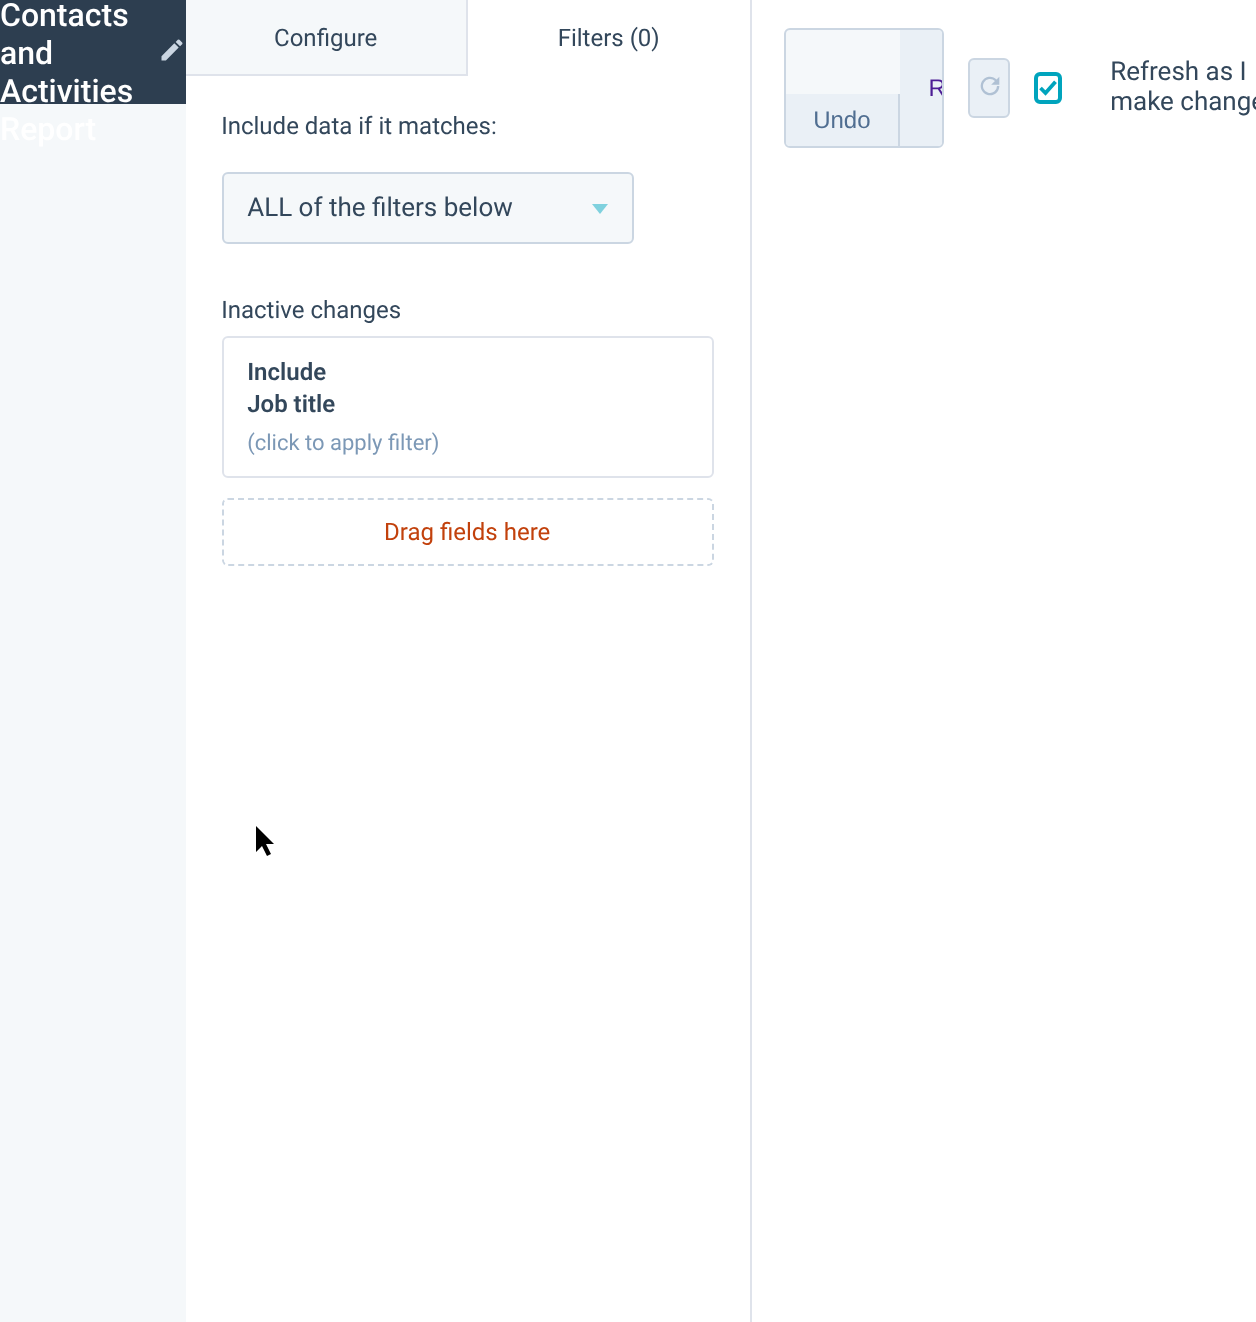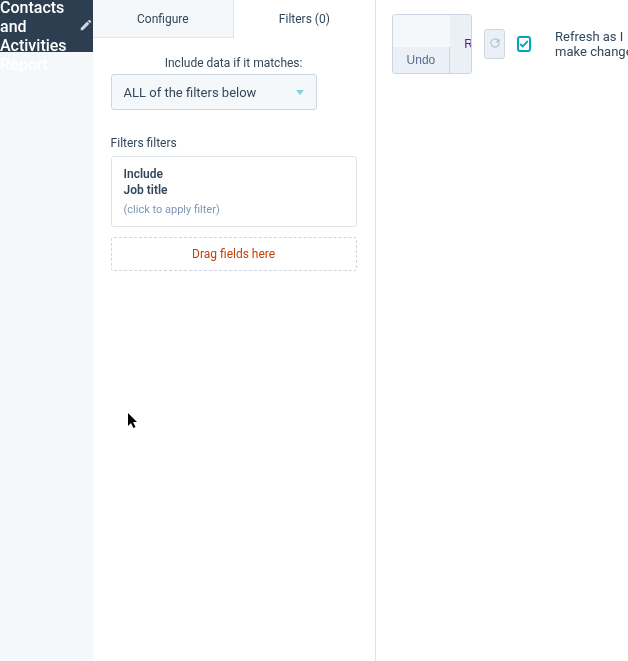--- a/index.html
+++ b/index.html
@@ -76,22 +76,21 @@
       margin-bottom: -1px;
       color: #33475b;
       font-weight: 400;
     }
     .panel-content {
       padding: 18px 18px 0 18px;
     }
     .section-label {
       font-size: 12px;
       color: #33475b;
-      margin-bottom: 4px;
-      text-align: center;
+      margin-bottom: 16px;
     }
     .select-box {
       width: 206px;
       height: 36px;
       border: 1px solid #cbd6e2;
       border-radius: 3px;
       background: #f5f8fa;
       display: flex;
       align-items: center;
       padding: 0 12px;
@@ -264,21 +263,21 @@
       </div>
 
       <div class="panel-content">
         <div class="section-label">Include data if it matches:</div>
 
         <div class="select-box">
           <span class="select-text">ALL of the filters below</span>
           <span class="caret-icon"></span>
         </div>
 
-        <div class="inactive-label">Filters filters</div>
+        <div class="inactive-label">Inactive changes</div>
 
         <div class="filter-card">
           <div class="line1">Include</div>
           <div class="line2">Job title</div>
           <div class="hint">(click to apply filter)</div>
         </div>
 
         <div class="dropzone">
           <span>Drag fields here</span>
         </div>

